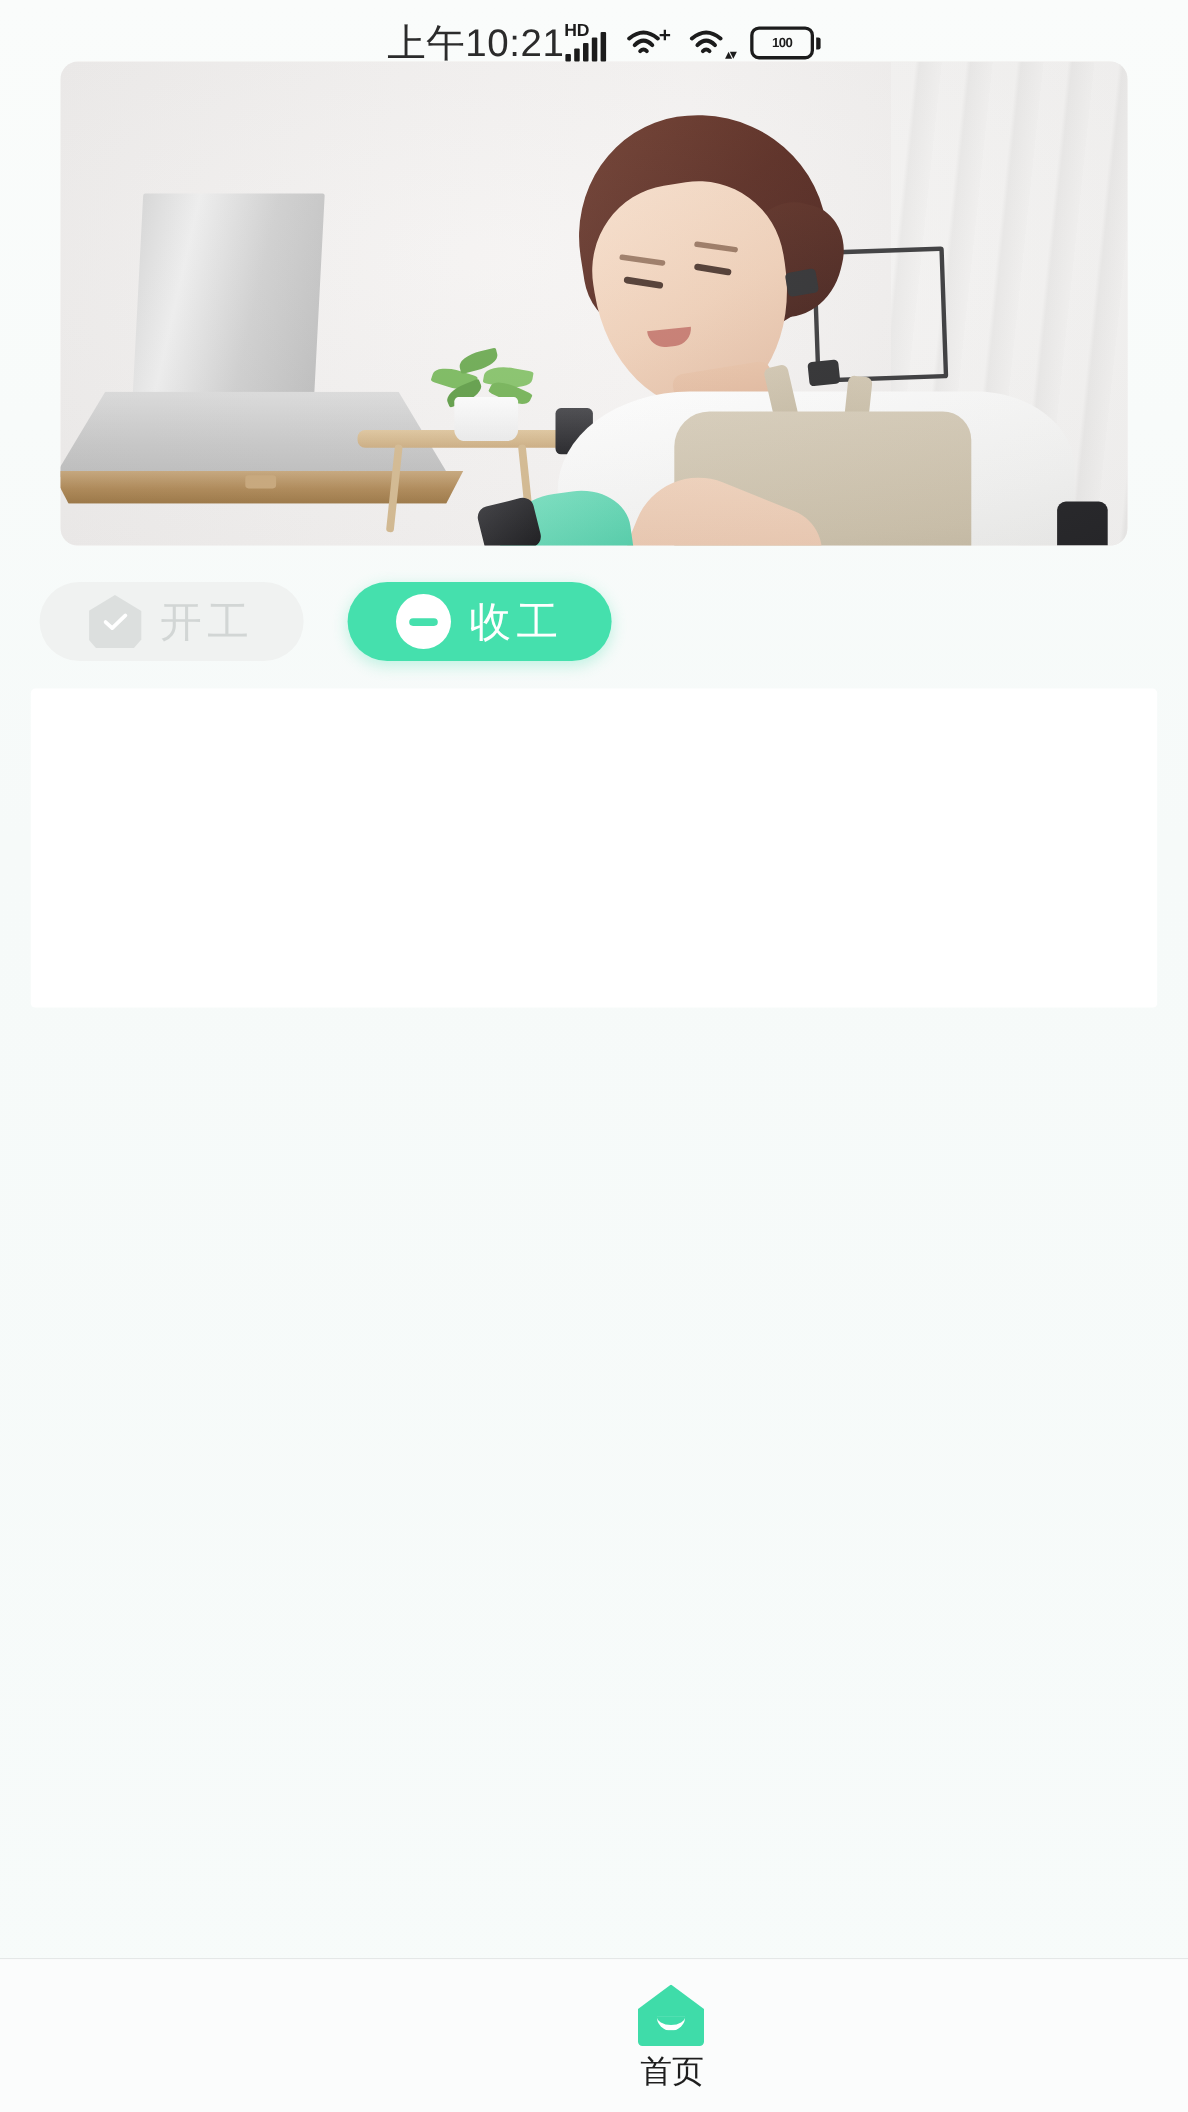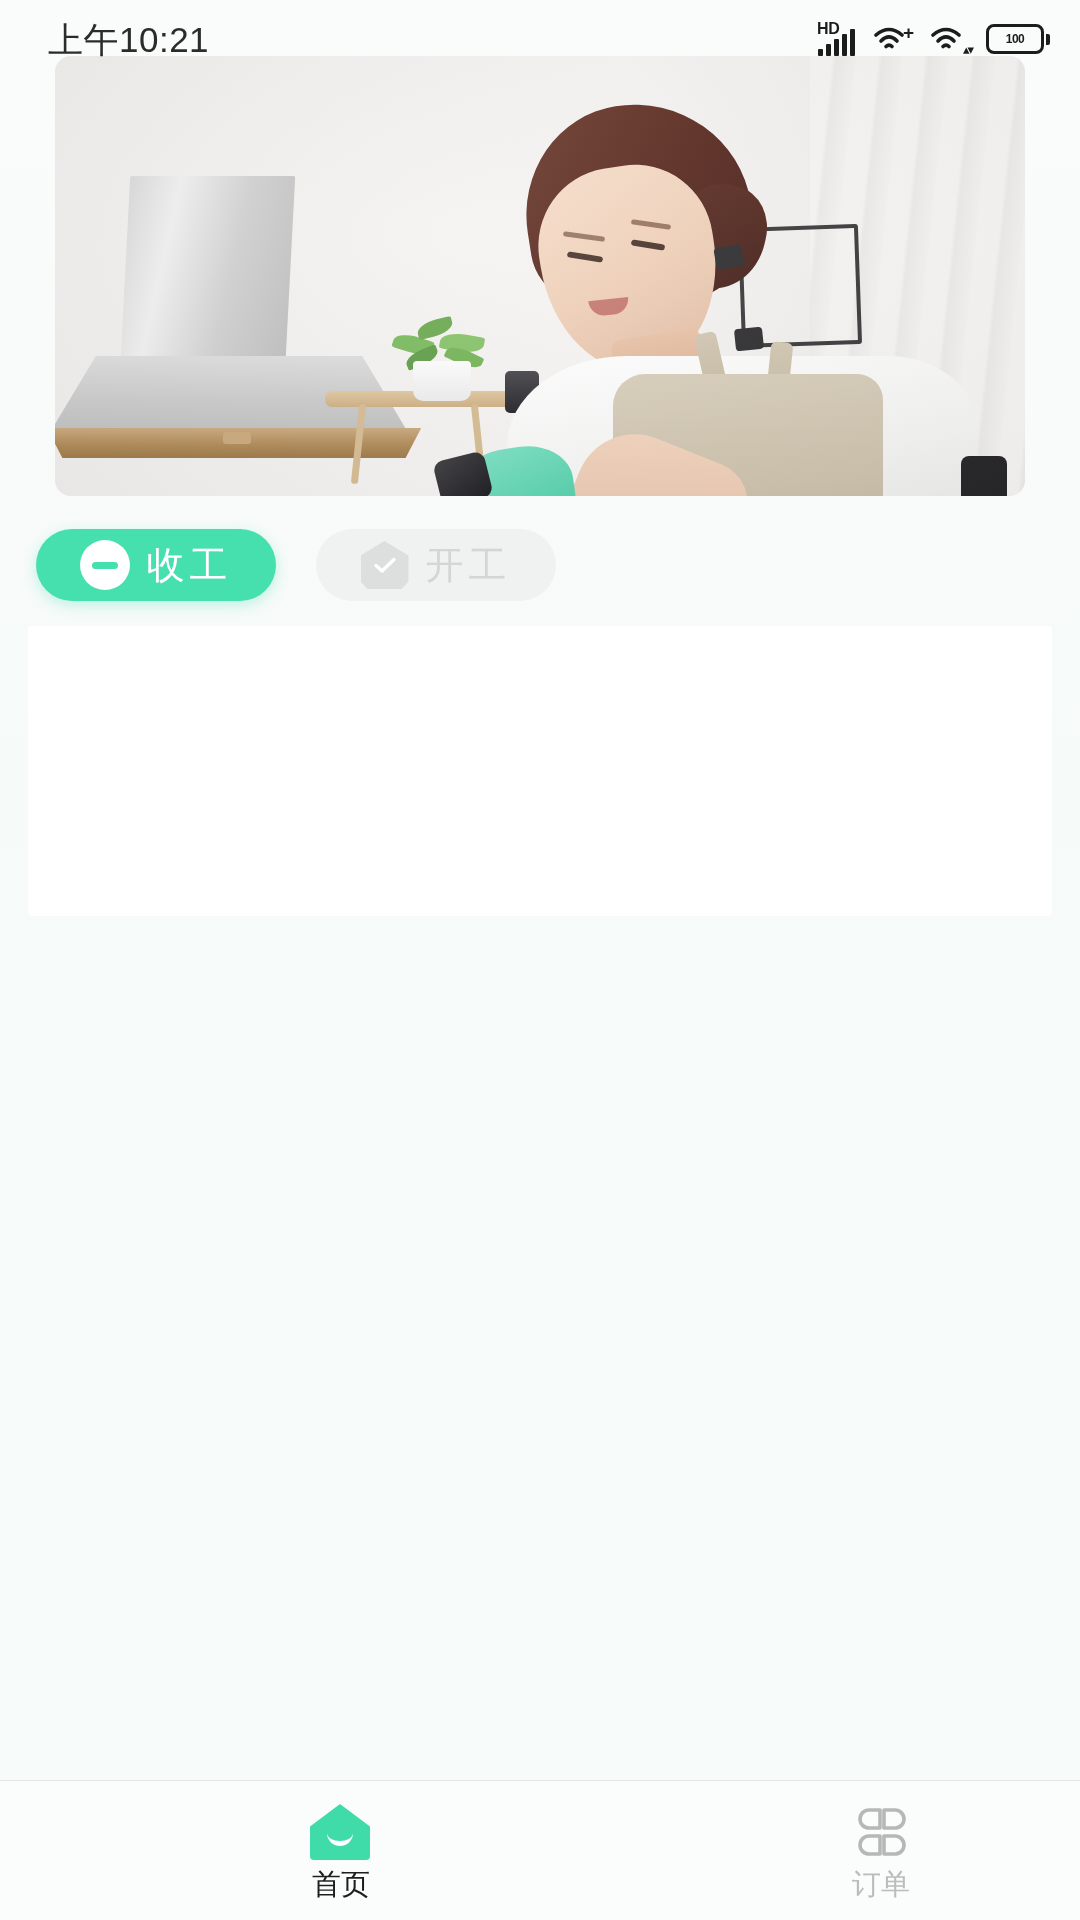--- a/index.html
+++ b/index.html
@@ -15,21 +15,21 @@
     position:relative;
     width:1080px; height:1920px;
     background:linear-gradient(180deg,#fafcfb 0%, #f6faf9 40%, #f7fbfa 100%);
     display:flex; flex-direction:column;
   }
 
   
   .statusbar {
     position:relative; z-index:5;
     height:62px; flex:0 0 62px;
-    display:flex; align-items:center; justify-content:space-between;
+    display:flex; align-items:center; justify-content:center;
     padding:16px 30px 0 48px;
     background:transparent;
   }
   .status-time {
     font-size:35px; font-weight:500; color:#2b2b2b;
     letter-spacing:.5px; line-height:1;
   }
   .status-icons { display:flex; align-items:center; gap:17px; }
 
   .ic-hdsignal { display:flex; align-items:flex-end; gap:3px; position:relative; height:34px; }
@@ -418,63 +418,52 @@
       <span class="b-glove"></span>
       <span class="b-tool"></span>
       <span class="b-tool2"></span>
 
       <span class="b-vignette"></span>
     </div>
   </div>
 
   <div class="actions">
 
-    <button class="btn btn-end">
-      <span class="ic-end-minus">
-        <i></i>
-      </span>
-      <span class="btn-label">收工</span>
-    </button>
-
     <button class="btn btn-start">
       <span class="ic-start-shield">
         <span class="shape"></span>
         <svg width="26" height="20" viewBox="0 0 26 20">
           <path d="M4 10.5 L10 16 L22 4.5" stroke="#ffffff" stroke-width="3.4" fill="none" stroke-linecap="round" stroke-linejoin="round"></path>
         </svg>
       </span>
       <span class="btn-label">开工</span>
     </button>
 
+    <button class="btn btn-end">
+      <span class="ic-end-minus">
+        <i></i>
+      </span>
+      <span class="btn-label">收工</span>
+    </button>
+
   </div>
 
   <div class="content-card"></div>
 
   <div class="spacer"></div>
 
   <div class="tabbar">
 
     <div class="tab tab-active">
       <span class="tab-icon">
         <span class="ic-home">
           <span class="house"></span>
           <span class="smile"></span>
         </span>
       </span>
       <span class="tab-label">首页</span>
     </div>
 
-    <div class="tab tab-inactive">
-      <span class="tab-icon">
-        <svg width="56" height="56" viewBox="0 0 56 56">
-          <path d="M26 6 H15 A9 9 0 0 0 15 24 H26 Z" fill="none" stroke="#b4b9b8" stroke-width="3.6" stroke-linejoin="round"></path>
-          <path d="M30 6 H41 A9 9 0 0 1 41 24 H30 Z" fill="none" stroke="#b4b9b8" stroke-width="3.6" stroke-linejoin="round"></path>
-          <path d="M26 50 H15 A9 9 0 0 1 15 32 H26 Z" fill="none" stroke="#b4b9b8" stroke-width="3.6" stroke-linejoin="round"></path>
-          <path d="M30 50 H41 A9 9 0 0 0 41 32 H30 Z" fill="none" stroke="#b4b9b8" stroke-width="3.6" stroke-linejoin="round"></path>
-        </svg>
-      </span>
-      <span class="tab-label">订单</span>
-    </div>
 
 
   </div>
 
 </div>
 
 </body></html>

